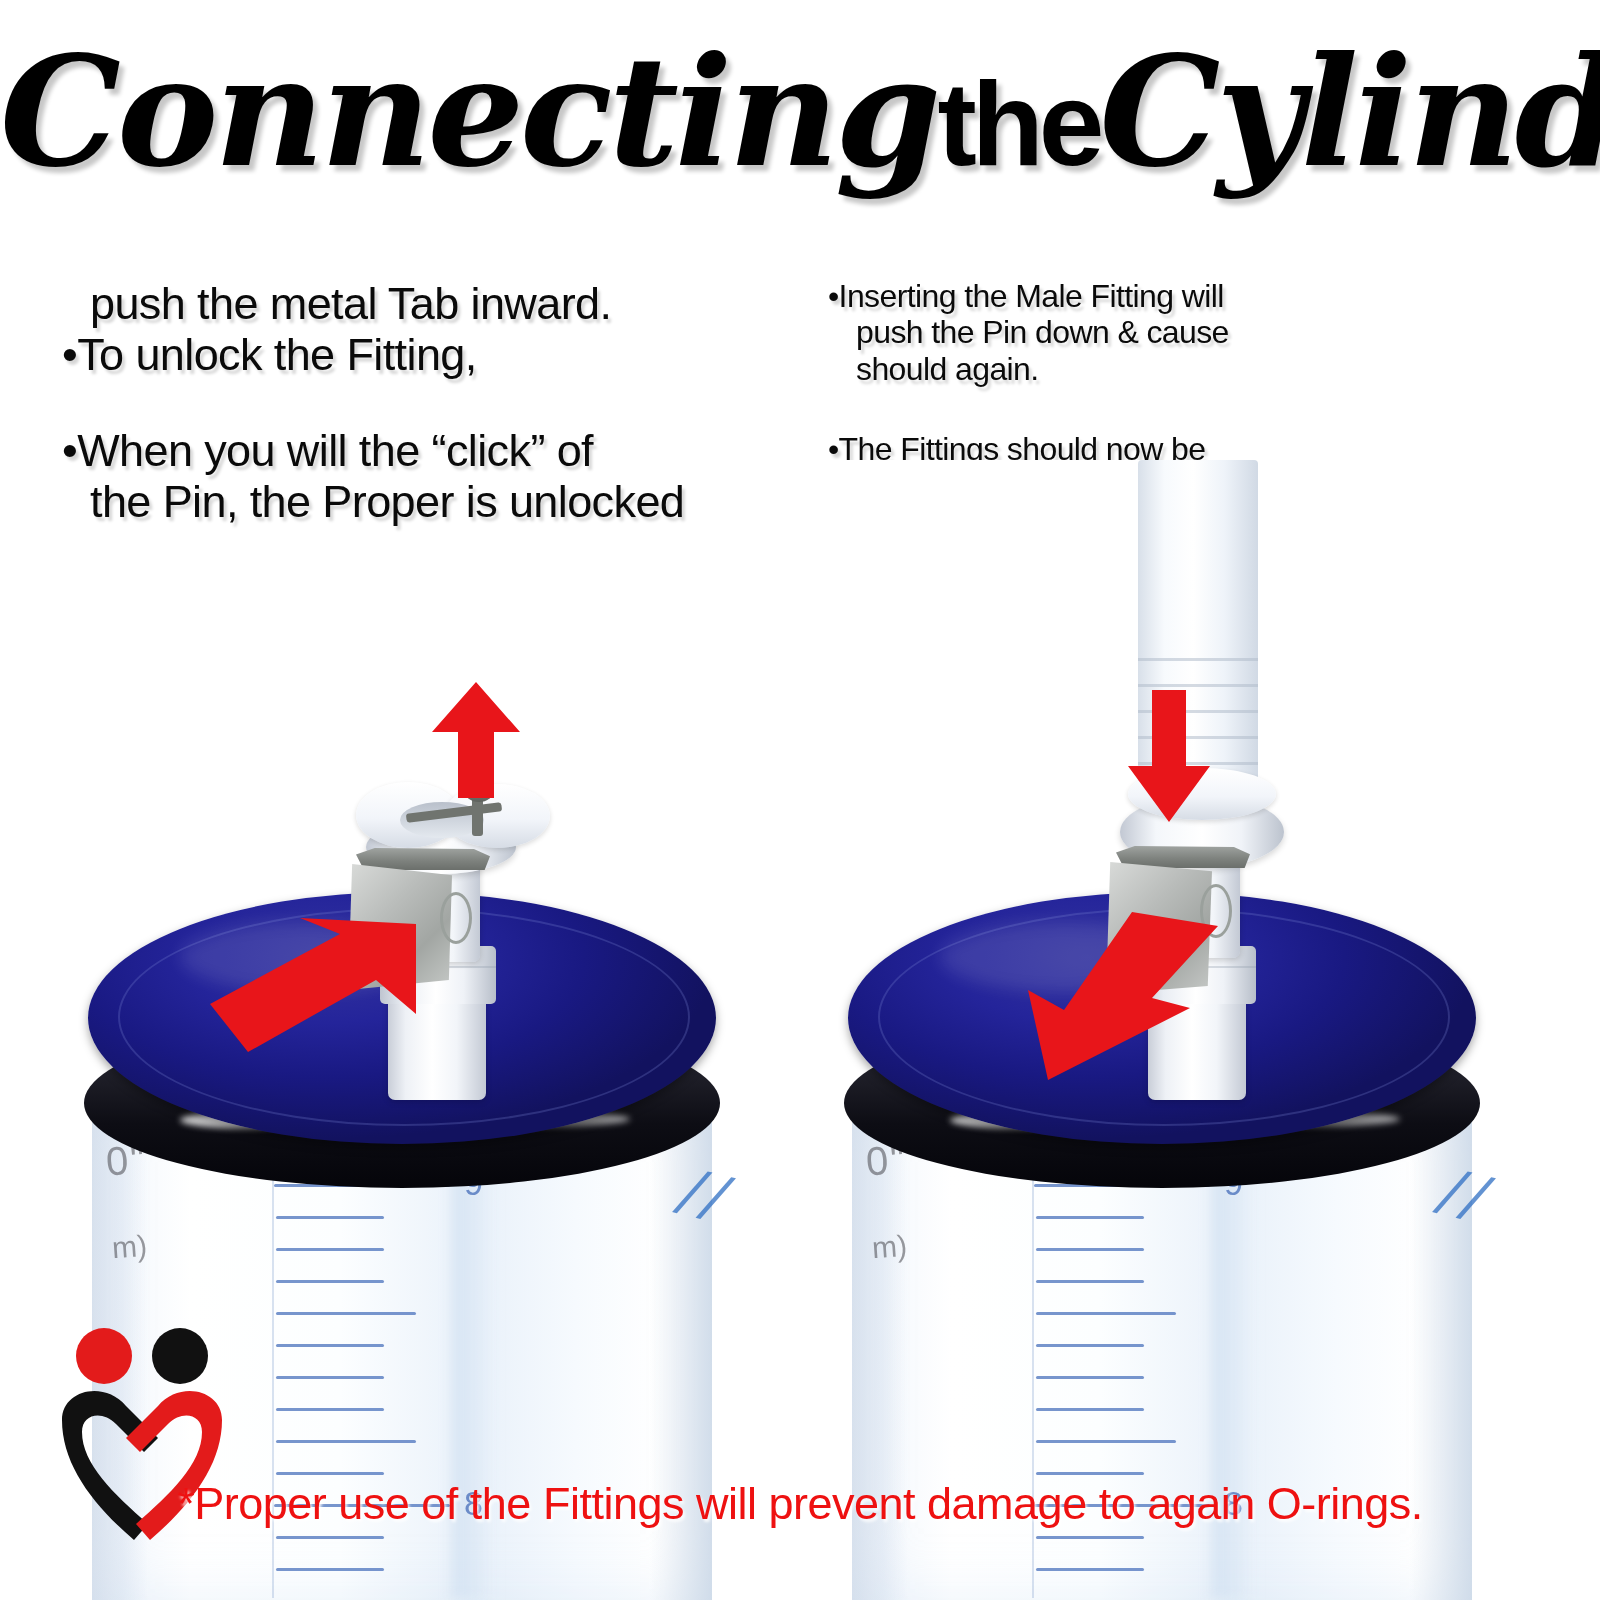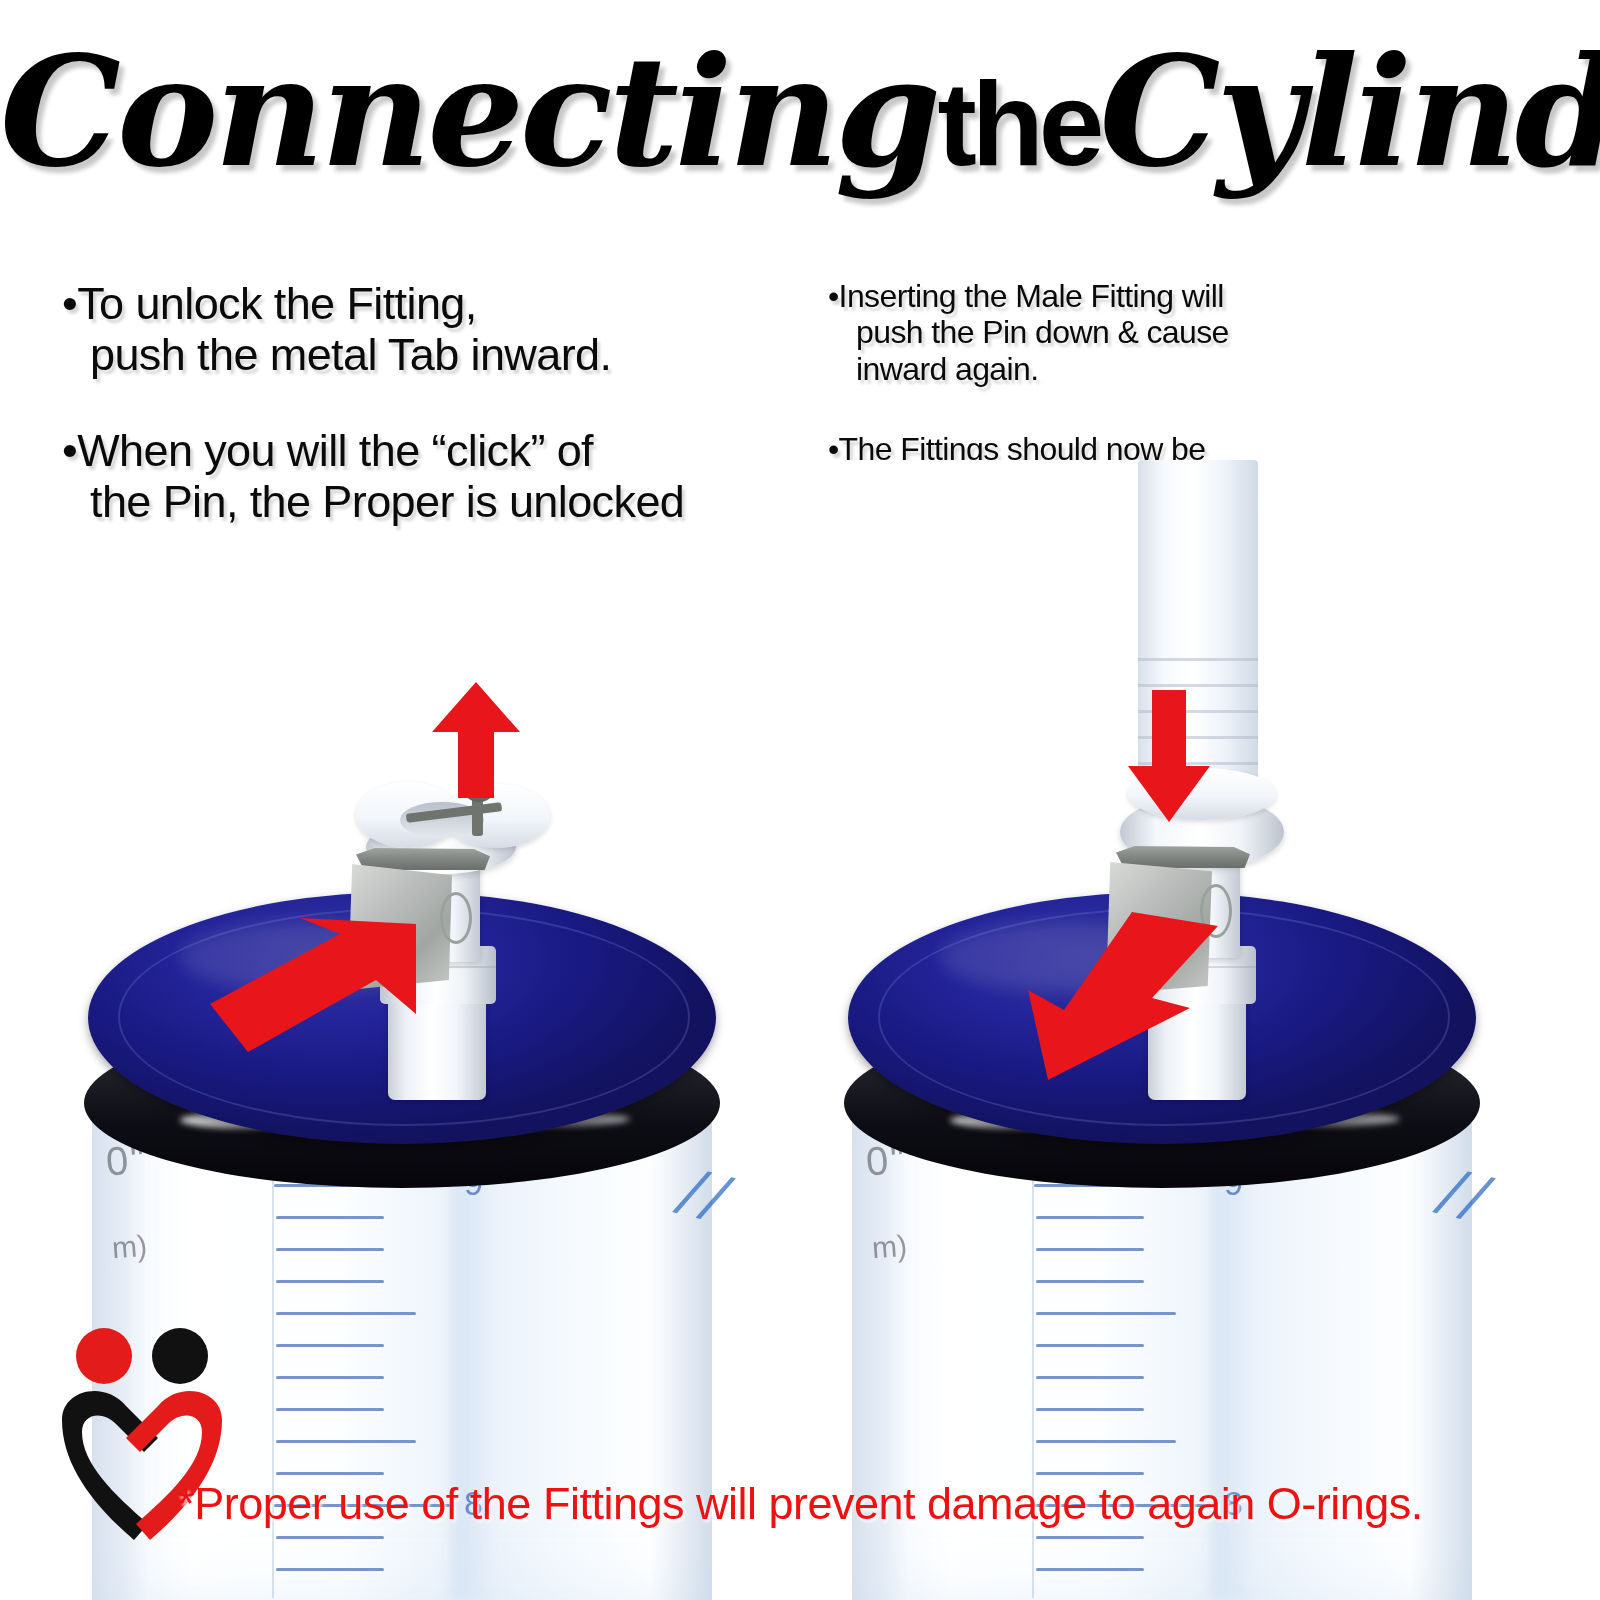--- a/index.html
+++ b/index.html
@@ -143,40 +143,40 @@
   <div id="title-wrap">
     <div class="title-line">
       <span class="t-script">Connecting</span><span class="t-sans">the</span><span class="t-script">Cylinder</span>
     </div>
   </div>
 
   <div class="col" id="col-left">
 
     <div class="bullet" id="lb1">
       <div class="txt">
+        <span class="ln indent">push the metal Tab inward.</span>
         <span class="ln"><span class="b-dot">•</span><span>To unlock the Fitting,</span></span>
-        <span class="ln indent">push the metal Tab inward.</span>
       </div>
     </div>
 
     <div class="bullet" id="lb2">
       <div class="txt">
         <span class="ln"><span class="b-dot">•</span><span>When you will the “click” of</span></span>
         <span class="ln indent">the Pin, the Proper is unlocked</span>
       </div>
     </div>
   </div>
 
   <div class="col" id="col-right">
 
     <div class="bullet" id="rb1">
       <div class="txt">
         <span class="ln"><span class="b-dot">•</span><span>Inserting the Male Fitting will</span></span>
         <span class="ln indent">push the Pin down &amp; cause</span>
-        <span class="ln indent">inward again.</span>
+        <span class="ln indent">should again.</span>
       </div>
     </div>
 
     <div class="bullet" id="rb2">
       <div class="txt">
         <span class="ln"><span class="b-dot">•</span><span>The Fittings should now be</span></span>
         <span class="ln ctr">locked and air-tight!</span>
       </div>
     </div>
   </div>

